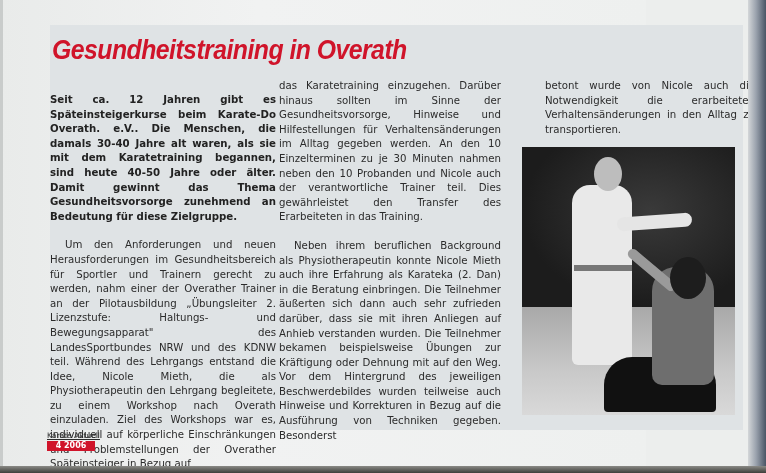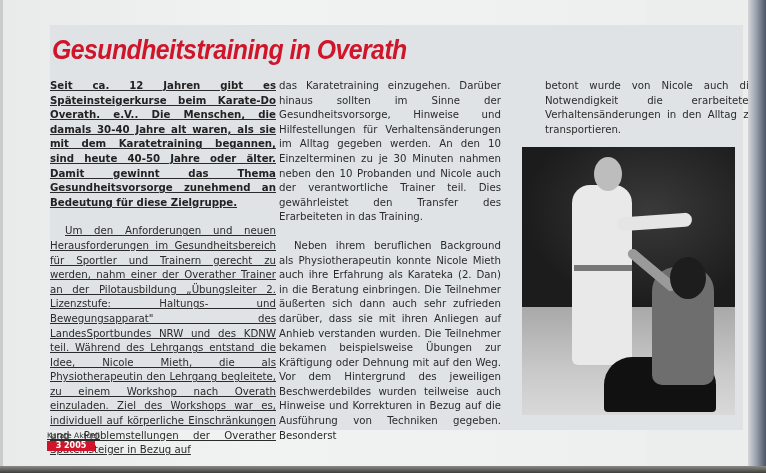--- a/index.html
+++ b/index.html
@@ -5,21 +5,21 @@
   html,body{margin:0;padding:0;}
   body{width:766px;height:473px;position:relative;overflow:hidden;background:#eceeed;font-family:"DejaVu Sans",sans-serif;}
   .page{position:absolute;left:0;top:0;width:646px;height:473px;background:linear-gradient(90deg,#e9ebea 0,#f1f2f2 40%,#eef0ef 100%);}
   .leftedge{position:absolute;left:0;top:0;width:3px;height:473px;background:#c9cccb;}
   .rightedge{position:absolute;left:748px;top:0;width:18px;height:473px;background:linear-gradient(90deg,#d4d7d9 0,#9aa2ad 45%,#4a5565 100%);}
   .bottomedge{position:absolute;left:0;top:466px;width:766px;height:7px;background:linear-gradient(180deg,#8a8a86,#3e3e3a);}
   .panel{position:absolute;left:50px;top:25px;width:693px;height:405px;background:#dfe3e5;}
   .title{position:absolute;left:52px;top:17px;font-family:"Liberation Sans",sans-serif;font-style:italic;font-size:27px;letter-spacing:-0.6px;color:#d0142a;white-space:nowrap;transform:scaleX(0.92);transform-origin:left top;}
   .col{position:absolute;font-family:"DejaVu Sans",sans-serif;font-size:10.2px;line-height:14.6px;color:#2b2b2b;text-align:justify;}
   .col p{margin:0;}
-  .col1{left:50px;top:79px;width:226px;text-decoration:underline;}
+  .col1{left:50px;top:93px;width:226px;}
   .col2{left:279px;top:79px;width:222px;}
   .col3{left:525px;top:79px;width:210px;margin-left:20px;}
   .lead{font-weight:bold;color:#222;}
   .indent{text-indent:15px;margin-top:14px !important;}
   .photo{position:absolute;left:522px;top:147px;width:213px;height:268px;background:#2a2a2a;overflow:hidden;}
   .wall{position:absolute;left:0;top:0;width:213px;height:160px;background:radial-gradient(ellipse at 60% 40%,#3a3a3a 0,#1c1c1c 70%);}
   .floor{position:absolute;left:0;top:160px;width:213px;height:108px;background:linear-gradient(180deg,#a9a9a9 0,#c9c9c9 60%,#d9d9d9 100%);}
   .man-gi{position:absolute;left:50px;top:38px;width:60px;height:180px;background:#e9e9e9;border-radius:18px 18px 6px 6px;}
   .man-head{position:absolute;left:72px;top:10px;width:28px;height:34px;background:#bdbdbd;border-radius:50%;}
   .man-arm{position:absolute;left:95px;top:68px;width:75px;height:14px;background:#e5e5e5;border-radius:7px;transform:rotate(-4deg);}
@@ -63,18 +63,18 @@
     <div class="belt"></div>
     <div class="man-head"></div>
     <div class="woman-legs"></div>
     <div class="woman-body"></div>
     <div class="woman-arm"></div>
     <div class="woman-head"></div>
   </div>
 
   <div class="footer">
     <div class="footer-name">Karate Aktuell</div>
-    <div class="footer-issue">3 2005</div>
+    <div class="footer-issue">4 2006</div>
   </div>
 
   <div class="rightedge"></div>
   <div class="bottomedge"></div>
 </div>
 
 </body></html>

